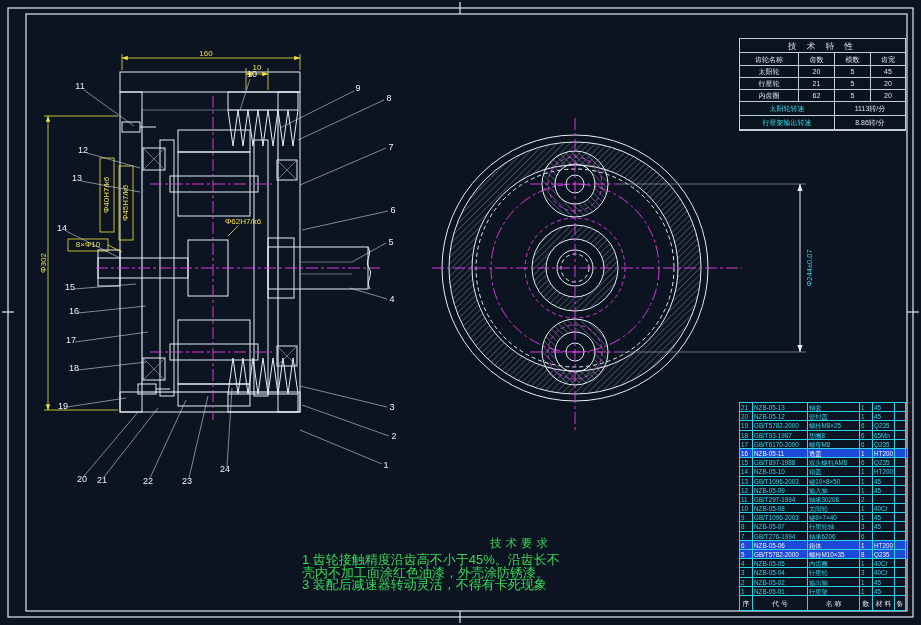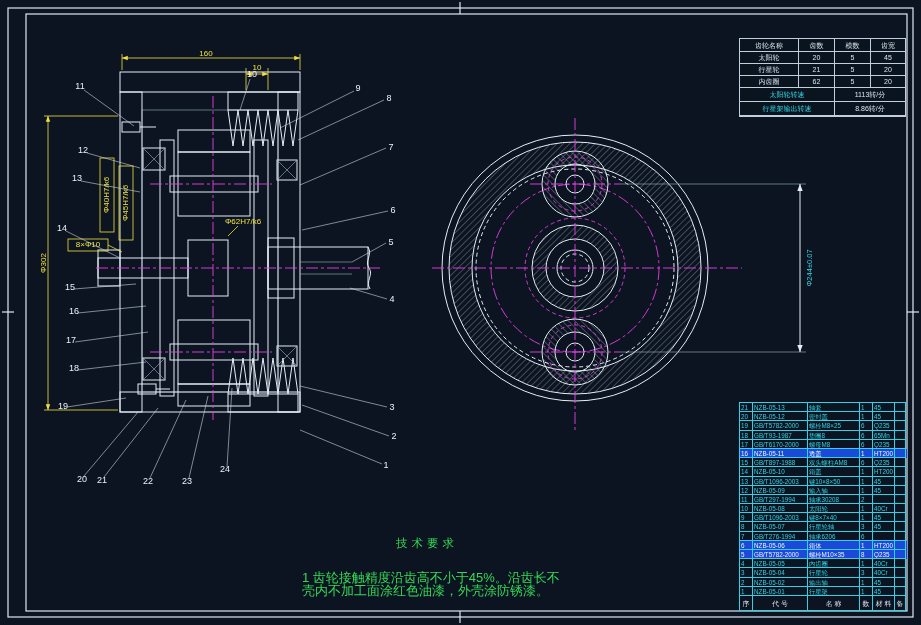--- a/index.html
+++ b/index.html
@@ -31,21 +31,21 @@
   .sprow>div:first-child{color:#35d9e8}
 
   .bom{position:absolute;left:739px;top:402px;width:168px;border-left:1px solid #2fd3e6;border-top:1px solid #2fd3e6;color:#2fd3e6;font-size:6.3px}
   .bom-row,.bom-foot{display:grid;grid-template-columns:13px 55px 52px 13px 22px 11px}
   .bom-row>div{height:9.2px;line-height:9.2px;border-right:1px solid #2fd3e6;border-bottom:1px solid #2fd3e6;overflow:hidden;white-space:nowrap;padding-left:1px}
   .bom-row.hl{background:#1d49d8}
   .bom-row.hl>div{color:#eaf4ff}
   .bom-foot>div{height:15px;line-height:15px;border-right:1px solid #2fd3e6;border-bottom:1px solid #2fd3e6;text-align:center;color:#d9e4ef;font-size:6.8px;overflow:hidden}
 
   .techreq{position:absolute;left:302px;top:536px;width:250px;color:#35d957}
-  .techreq .t{text-align:center;font-size:11.5px;letter-spacing:4px;margin-bottom:21px}
+  .techreq .t{text-align:right;font-size:11.5px;letter-spacing:4px;margin-bottom:3px}
   .techreq .ln{font-size:13px;line-height:12.5px;white-space:nowrap}
 </style>
 </head>
 <body>
 
 <svg width="921" height="625" viewBox="0 0 921 625">
   <defs>
     <pattern id="h1" patternUnits="userSpaceOnUse" width="4.5" height="4.5" patternTransform="rotate(45)">
       <line x1="0" y1="0" x2="0" y2="4.5" stroke="#c9d5e2" stroke-width="0.55"></line>
     </pattern>
@@ -261,20 +261,21 @@
     <line class="ldr" x1="150" y1="478" x2="186" y2="400"></line>
       <text class="co" x="148" y="482">22</text>
     <line class="ldr" x1="189" y1="478" x2="208" y2="396"></line>
       <text class="co" x="187" y="482">23</text>
     <line class="ldr" x1="227" y1="467" x2="232" y2="388"></line>
       <text class="co" x="225" y="470">24</text>
   </g>
 </svg>
 
 <div class="spec">
+  <div class="title">技 术 特 性</div>
   <div class="shead">
     <div>齿轮名称</div>
     <div>齿数</div>
     <div>模数</div>
     <div>齿宽</div>
   </div>
   <div>
 
       <div class="srow">
         <div>太阳轮</div>
@@ -516,14 +517,15 @@
 <div class="techreq">
   <div class="t">技术要求</div>
   <div>
 
       <div class="ln">1 齿轮接触精度沿齿高不小于45%。沿齿长不</div>
 
 
 
       <div class="ln">壳内不加工面涂红色油漆，外壳涂防锈漆。</div>
 
+      <div class="ln">3 装配后减速器转动灵活，不得有卡死现象</div>
     </div>
 </div>
 
 </body></html>

